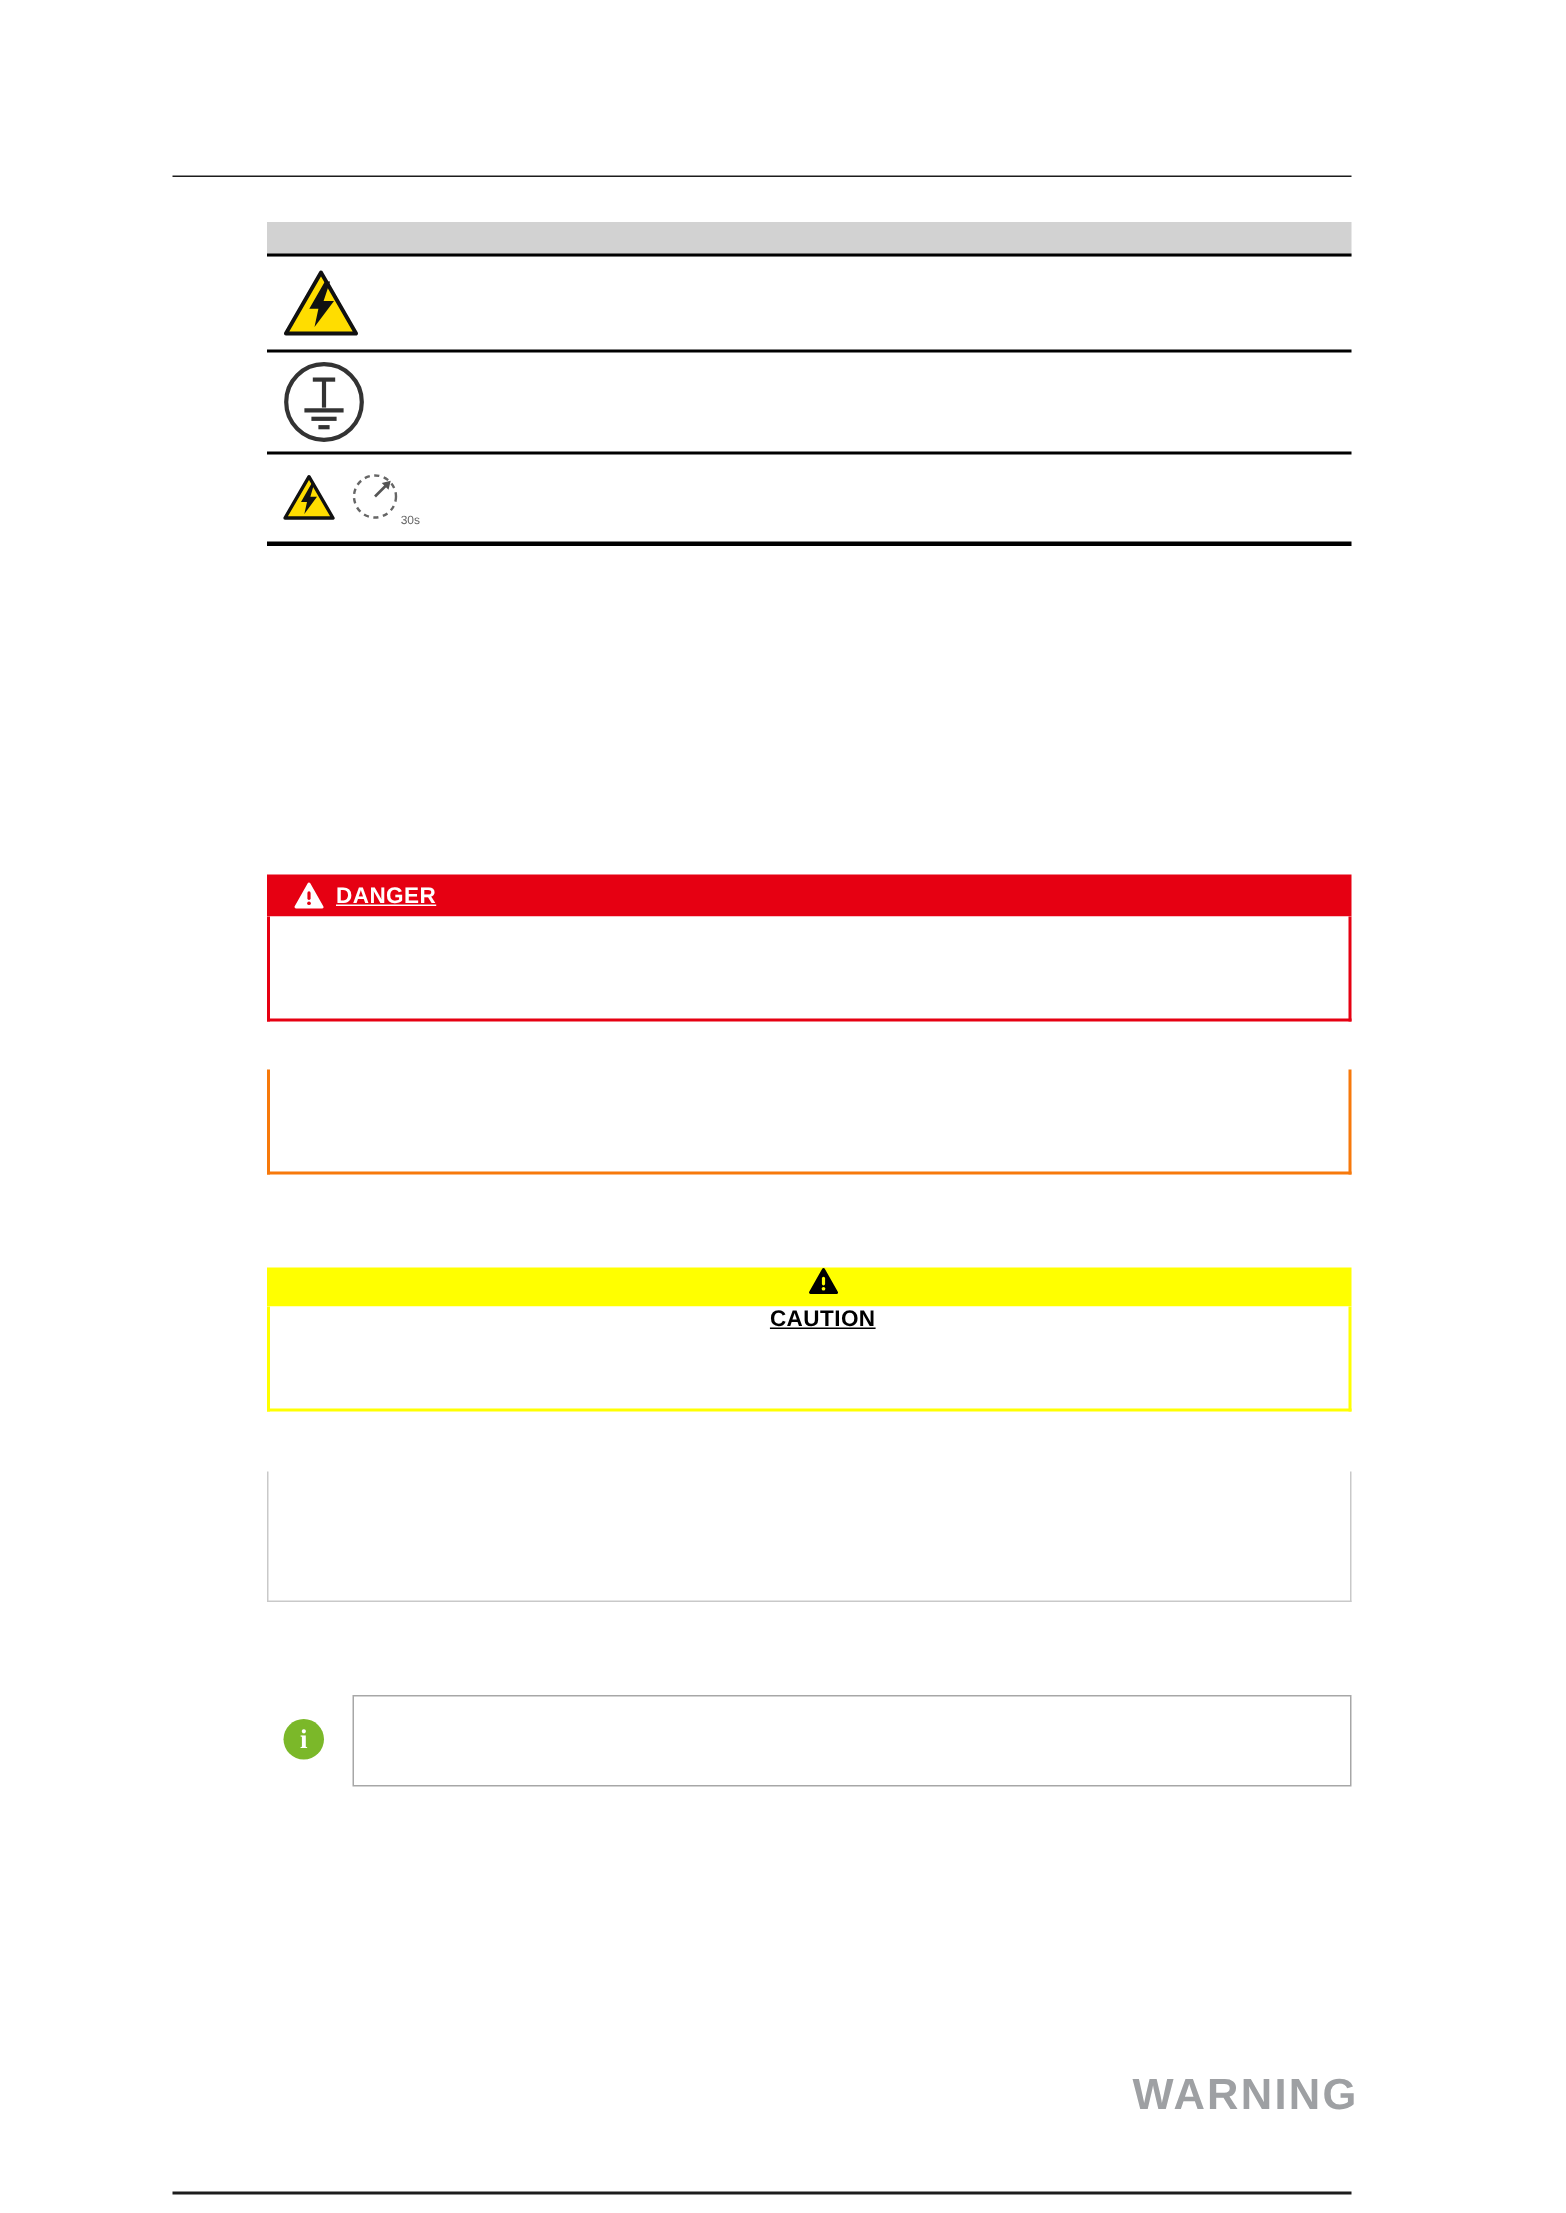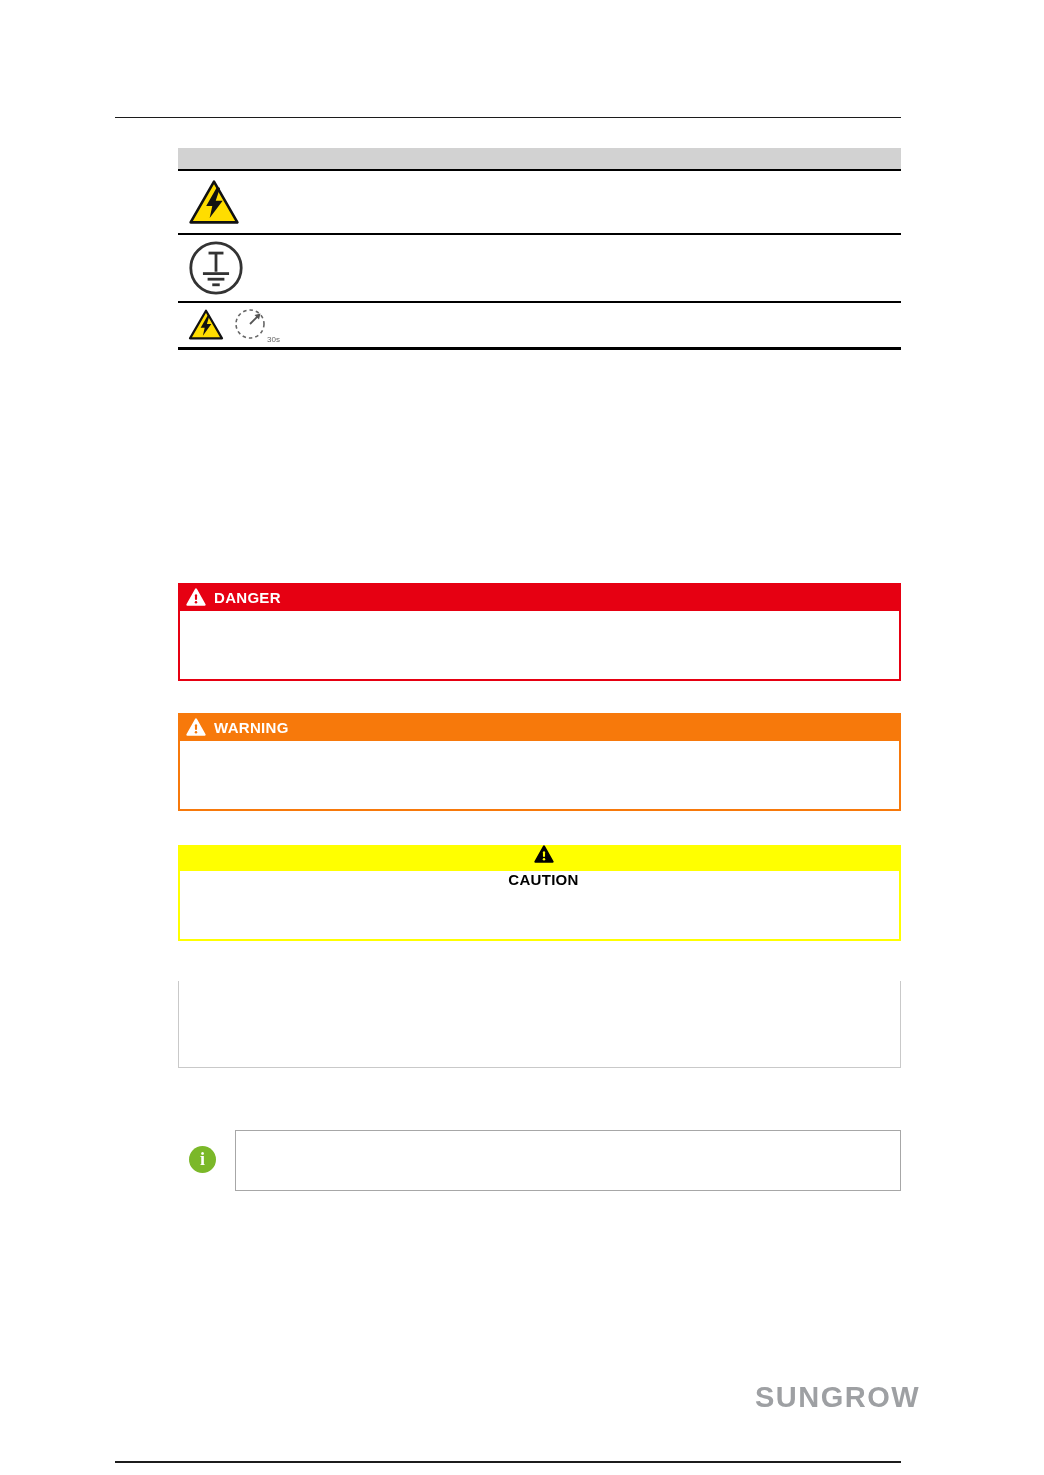--- a/index.html
+++ b/index.html
@@ -19,31 +19,31 @@
     height: 23px; background: #d2d2d2; border-bottom: 2px solid #000;
     display: flex; align-items: center; padding-left: 10px;
     font-size: 13px; font-weight: bold;
   }
   .st-row {
     display: flex; align-items: center; gap: 6px;
     padding-left: 10px; border-bottom: 2px solid #000;
   }
   .st-row.r1 { height: 64px; }
   .st-row.r2 { height: 68px; }
-  .st-row.r3 { height: 47px; border-bottom-width: 3px; }
+  .st-row.r3 { height: 61px; border-bottom-width: 3px; }
   .st-expl { font-size: 13px; margin-left: 14px; }
   .clock-wrap { position: relative; display: inline-block; width: 48px; height: 38px; margin-left: 2px; }
   .clock-wrap svg { position: absolute; left: 0; top: 0; }
   .delay-label { position: absolute; right: 0; bottom: 0; font-size: 8px; color: #666; }
 
   
   .alert { position: absolute; left: 178px; width: 723px; }
   .alert .banner {
     height: 28px; display: flex; align-items: center;
-    padding-left: 8px; gap: 8px; font-size: 15px; font-weight: bold; letter-spacing: .3px;
+    padding-left: 18px; gap: 8px; font-size: 15px; font-weight: bold; letter-spacing: .3px; text-decoration: underline;
   }
   .alert .body { background: #fff; border: 2px solid; border-top: none; padding: 10px 14px; font-size: 13px; }
   .alert.danger  { top: 583px; }
   .alert.warning { top: 713px; }
   .alert.caution { top: 845px; }
   .alert.notice  { top: 981px; }
   .alert.caution .banner { height: 26px; flex-direction: column; }
   .alert.danger .body, .alert.warning .body, .alert.caution .body { height: 70px; }
   .alert.notice .body { height: 87px; border-width: 1px; }
   .alert-icon { flex: 0 0 auto; }
@@ -122,28 +122,20 @@
         <circle cx="12" cy="17.3" r="1.5" style="fill: rgb(230, 0, 18);"></circle>
       </svg>
       <span>DANGER</span>
     </div>
     <div class="body" style="border-color: rgb(230, 0, 18);">
       <span></span>
     </div>
   </div>
 
   <div class="alert warning">
-    <div class="banner" style="background: rgb(247, 121, 11); color: rgb(255, 255, 255);">
-      <svg class="alert-icon" width="20" height="18" viewBox="0 0 24 22">
-        <path d="M12 1.6 L22.6 20.4 H1.4 Z" stroke-width="2.4" stroke-linejoin="round" style="fill: rgb(255, 255, 255); stroke: rgb(255, 255, 255);"></path>
-        <rect x="10.7" y="7.6" width="2.6" height="7" rx="1.3" style="fill: rgb(247, 121, 11);"></rect>
-        <circle cx="12" cy="17.3" r="1.5" style="fill: rgb(247, 121, 11);"></circle>
-      </svg>
-      <span>WARNING</span>
-    </div>
     <div class="body" style="border-color: rgb(247, 121, 11);">
       <span></span>
     </div>
   </div>
 
   <div class="alert caution">
     <div class="banner" style="background: rgb(255, 255, 0); color: rgb(0, 0, 0);">
       <svg class="alert-icon" width="20" height="18" viewBox="0 0 24 22">
         <path d="M12 1.6 L22.6 20.4 H1.4 Z" stroke-width="2.4" stroke-linejoin="round" style="fill: rgb(0, 0, 0); stroke: rgb(0, 0, 0);"></path>
         <rect x="10.7" y="7.6" width="2.6" height="7" rx="1.3" style="fill: rgb(255, 255, 0);"></rect>
@@ -162,16 +154,16 @@
     </div>
   </div>
 
   <div class="note-icon" style="background: rgb(123, 184, 41);">
     <span>i</span>
   </div>
   <div class="note-box">
     <span></span>
   </div>
 
-  <div class="logo" style="color: rgb(158, 160, 163);">SUNGROW</div>
+  <div class="logo" style="color: rgb(158, 160, 163);">WARNING</div>
   <div class="rule footer-rule"></div>
 
 </div>
 
 </body></html>

